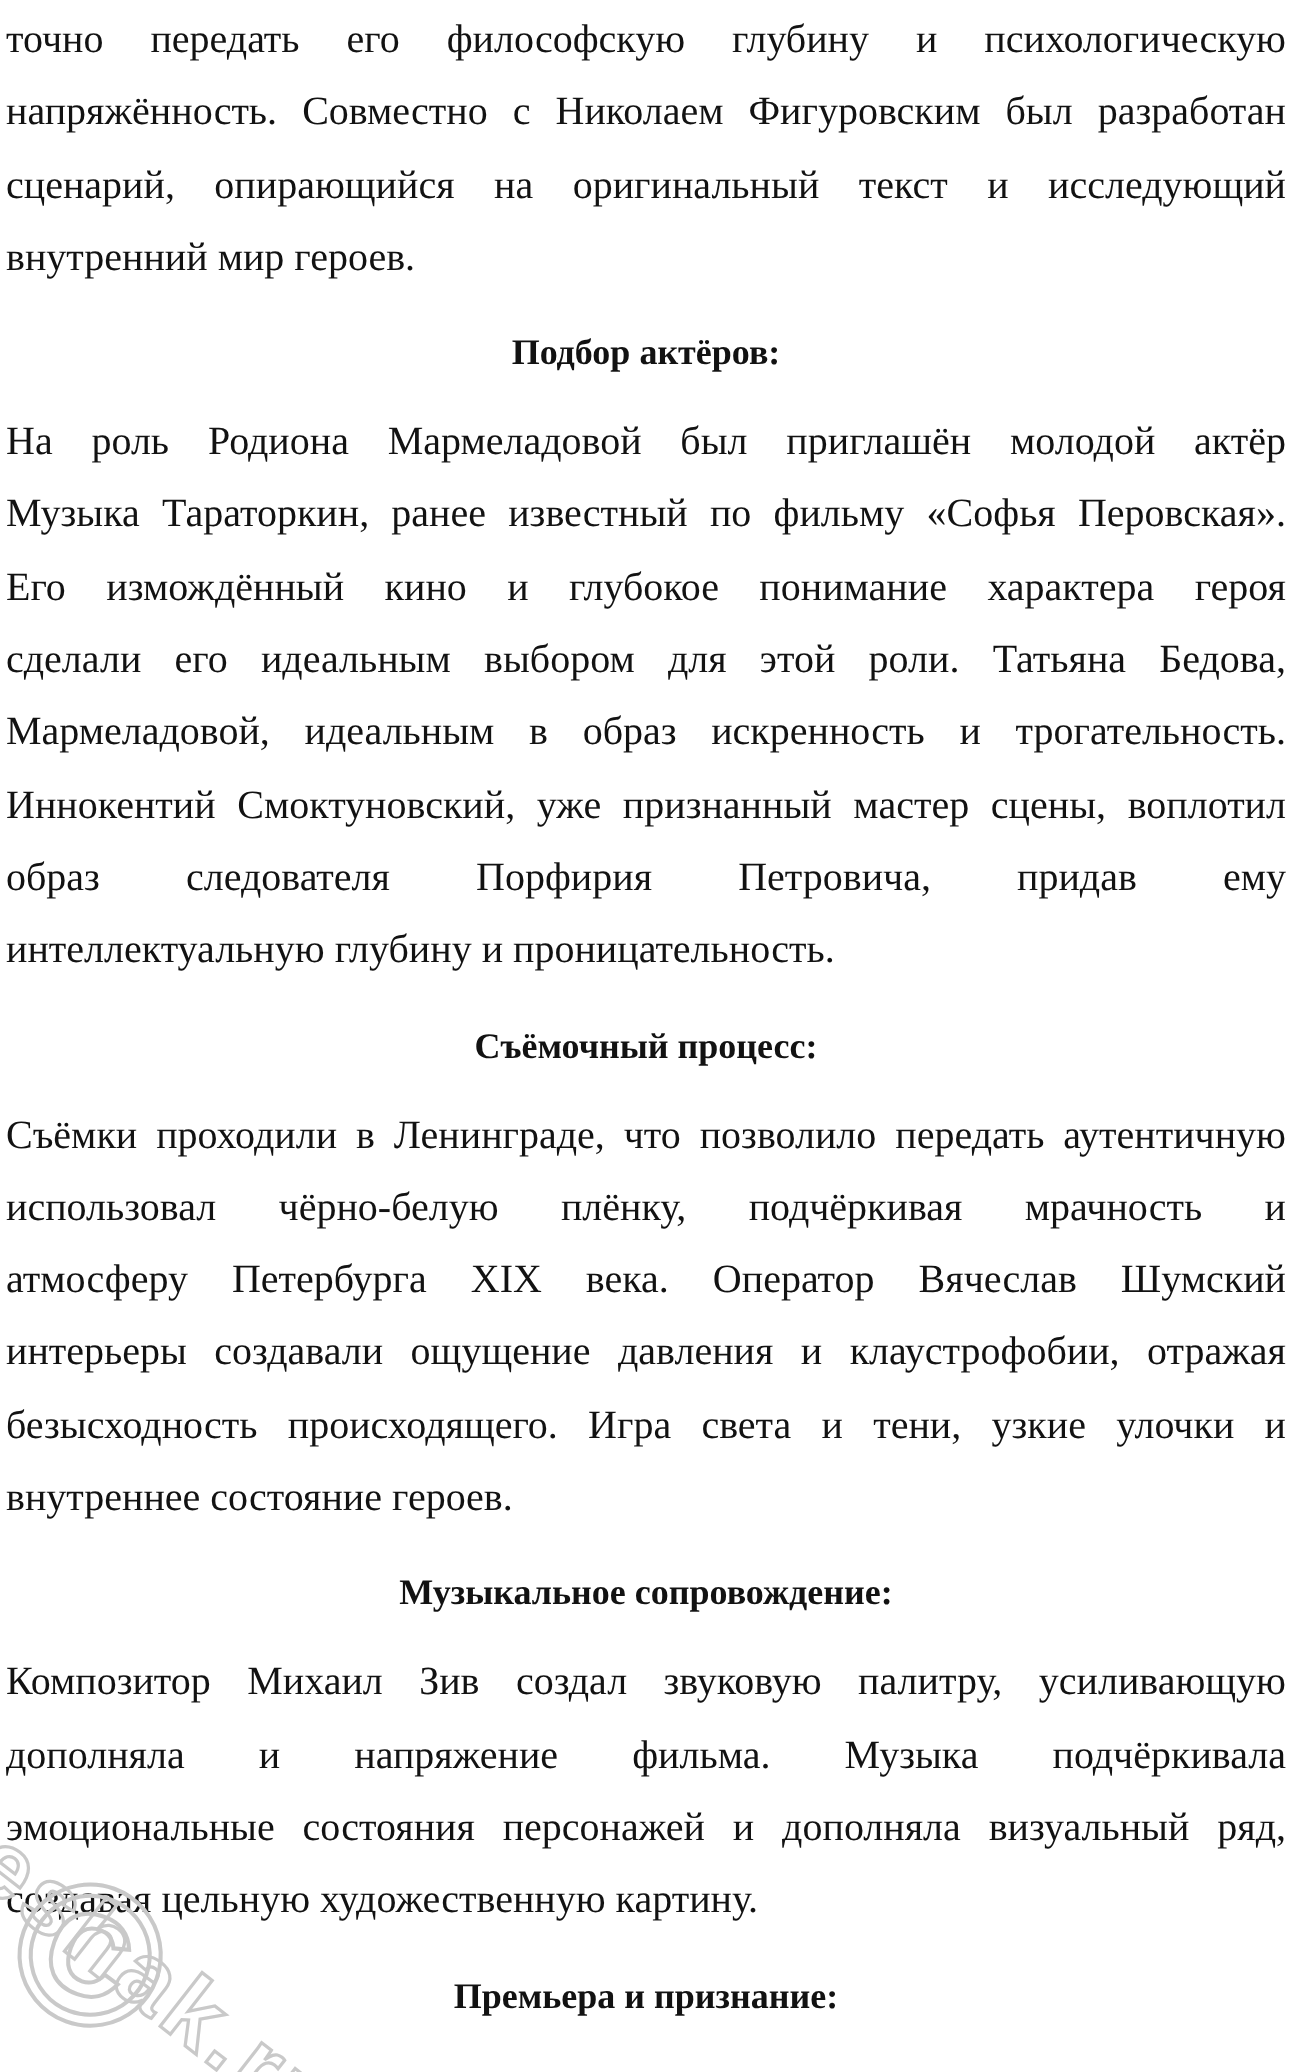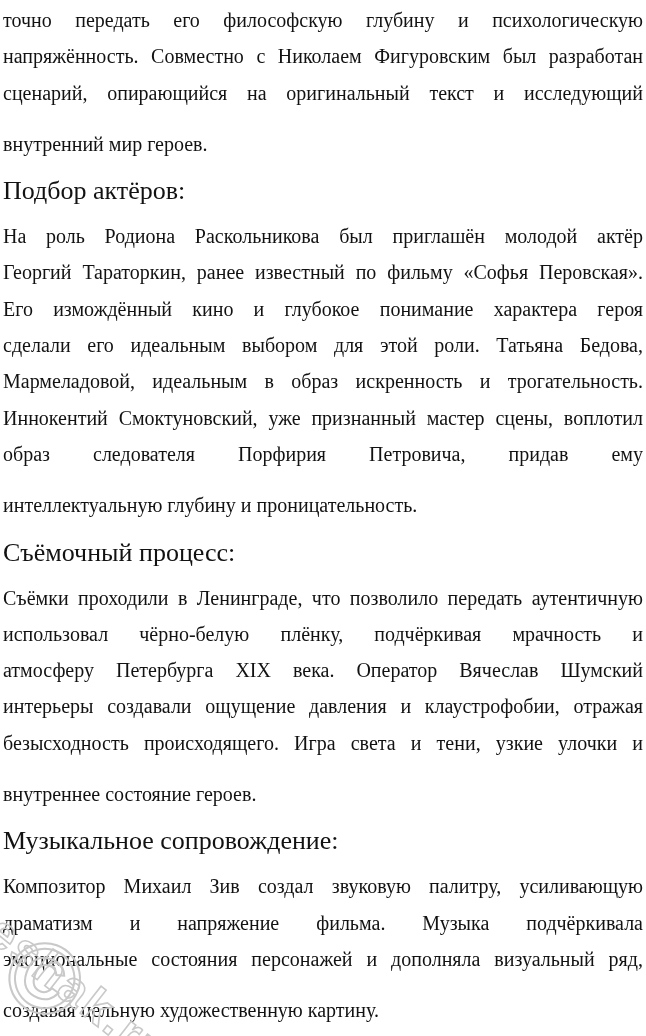--- a/index.html
+++ b/index.html
@@ -29,29 +29,28 @@
   }
   .line {
     font-size: 20px;
     line-height: 36.3px;
     text-align: justify;
     text-align-last: justify;
     -moz-text-align-last: justify;
   }
   .line.last {
     text-align-last: left;
-    margin-top: 15px;
     -moz-text-align-last: left;
   }
   .heading {
-    font-size: 26px;
-    font-weight: normal;
+    font-size: 18px;
+    font-weight: bold;
     line-height: 36px;
     margin: 11px 0 9px 0;
-    text-align: left;
+    text-align: center;
   }
   .heading.first {
     margin-top: 11px;
   }
   
   .watermark {
     position: absolute;
     left: 0;
     top: 0;
     width: 646px;
@@ -94,22 +93,22 @@
   <p class="para">
     <span class="line" style="display:block">точно передать его философскую глубину и психологическую</span>
     <span class="line" style="display:block">напряжённость. Совместно с Николаем Фигуровским был разработан</span>
     <span class="line" style="display:block">сценарий, опирающийся на оригинальный текст и исследующий</span>
     <span class="line last" style="display:block">внутренний мир героев.</span>
   </p>
 
   <h2 class="heading first">Подбор актёров:</h2>
 
   <p class="para">
-    <span class="line" style="display:block">На роль Родиона Раскольникова был приглашён молодой актёр</span>
-    <span class="line" style="display:block">Георгий Тараторкин, ранее известный по фильму «Софья Перовская».</span>
+    <span class="line" style="display:block">На роль Родиона Мармеладовой был приглашён молодой актёр</span>
+    <span class="line" style="display:block">Музыка Тараторкин, ранее известный по фильму «Софья Перовская».</span>
     <span class="line" style="display:block">Его измождённый кино и глубокое понимание характера героя</span>
     <span class="line" style="display:block">сделали его идеальным выбором для этой роли. Татьяна Бедова,</span>
     <span class="line" style="display:block">Мармеладовой, идеальным в образ искренность и трогательность.</span>
     <span class="line" style="display:block">Иннокентий Смоктуновский, уже признанный мастер сцены, воплотил</span>
     <span class="line" style="display:block">образ следователя Порфирия Петровича, придав ему</span>
     <span class="line last" style="display:block">интеллектуальную глубину и проницательность.</span>
   </p>
 
   <h2 class="heading">Съёмочный процесс:</h2>
 
@@ -119,21 +118,21 @@
     <span class="line" style="display:block">атмосферу Петербурга XIX века. Оператор Вячеслав Шумский</span>
     <span class="line" style="display:block">интерьеры создавали ощущение давления и клаустрофобии, отражая</span>
     <span class="line" style="display:block">безысходность происходящего. Игра света и тени, узкие улочки и</span>
     <span class="line last" style="display:block">внутреннее состояние героев.</span>
   </p>
 
   <h2 class="heading">Музыкальное сопровождение:</h2>
 
   <p class="para">
     <span class="line" style="display:block">Композитор Михаил Зив создал звуковую палитру, усиливающую</span>
-    <span class="line" style="display:block">драматизм и напряжение фильма. Музыка подчёркивала</span>
+    <span class="line" style="display:block">дополняла и напряжение фильма. Музыка подчёркивала</span>
     <span class="line" style="display:block">эмоциональные состояния персонажей и дополняла визуальный ряд,</span>
     <span class="line last" style="display:block">создавая цельную художественную картину.</span>
   </p>
 
   <h2 class="heading">Премьера и признание:</h2>
 
 </div>
 
 <div class="watermark">
   <span class="watermark-copyright">©</span>

